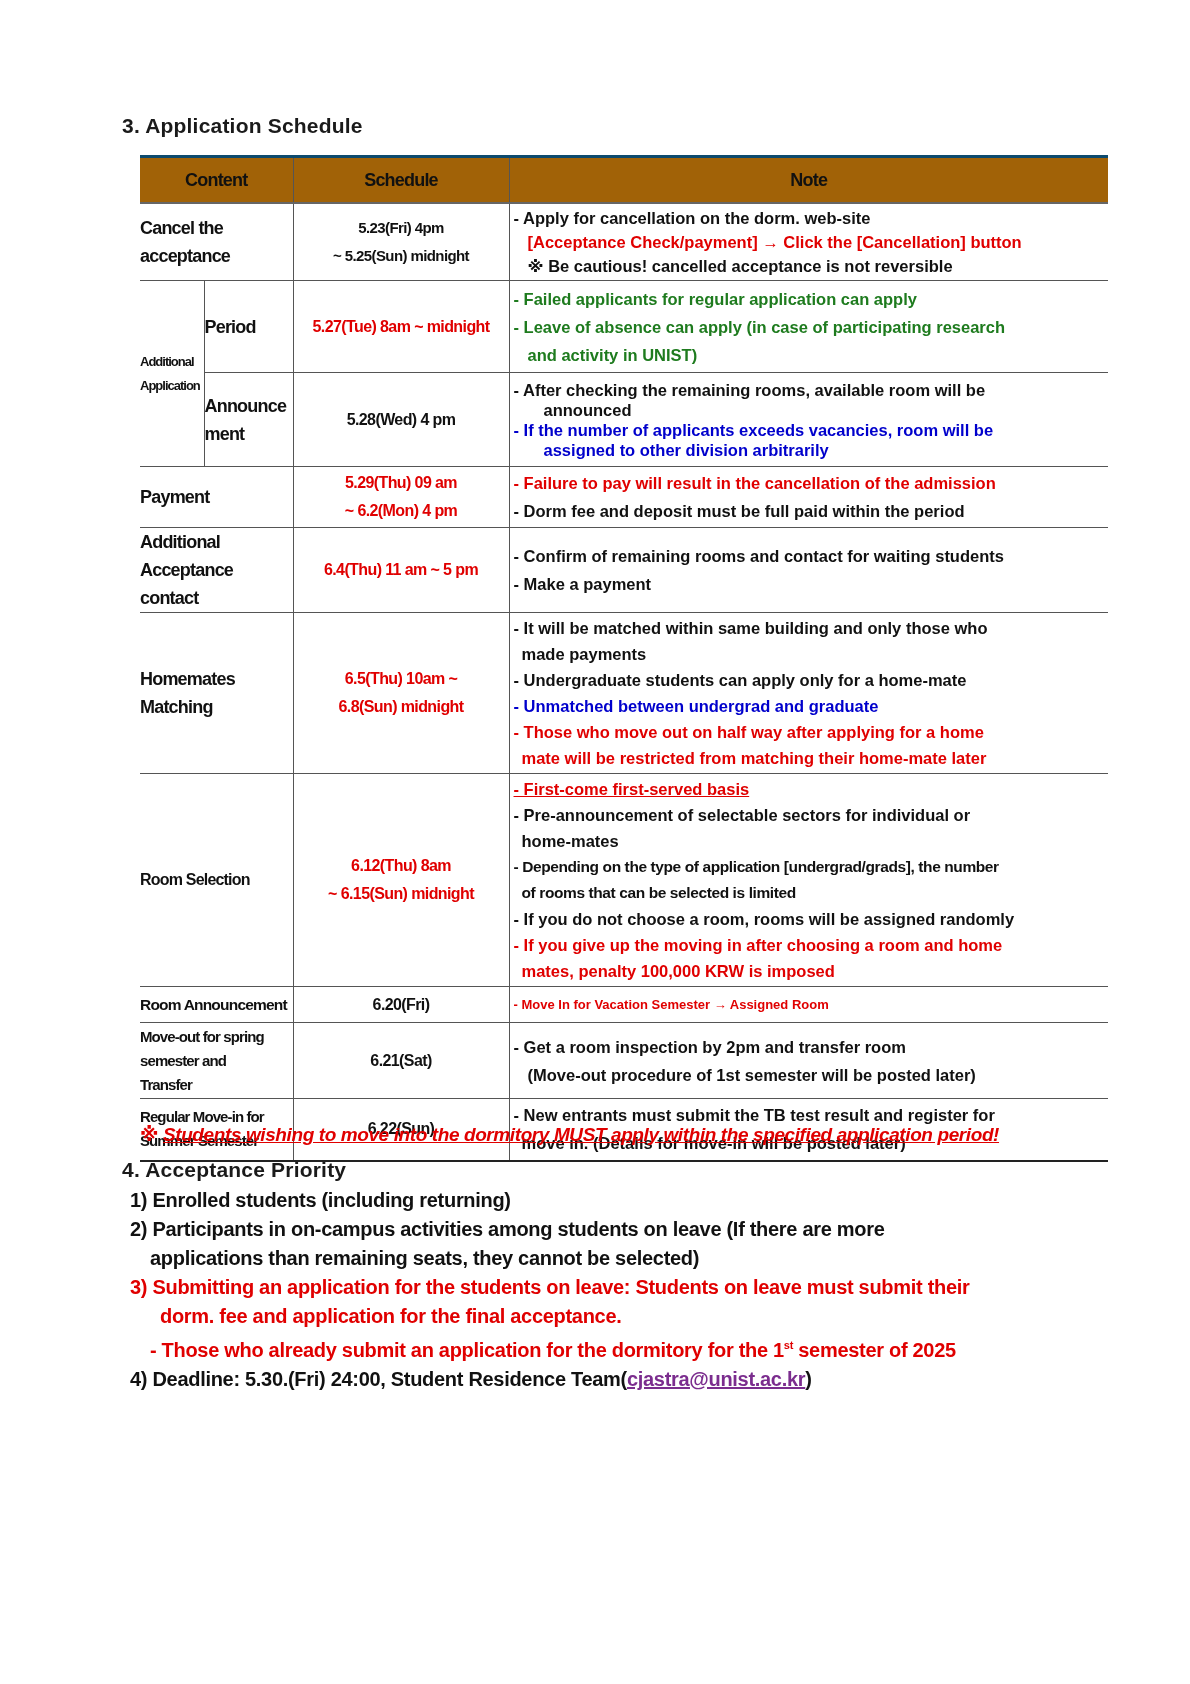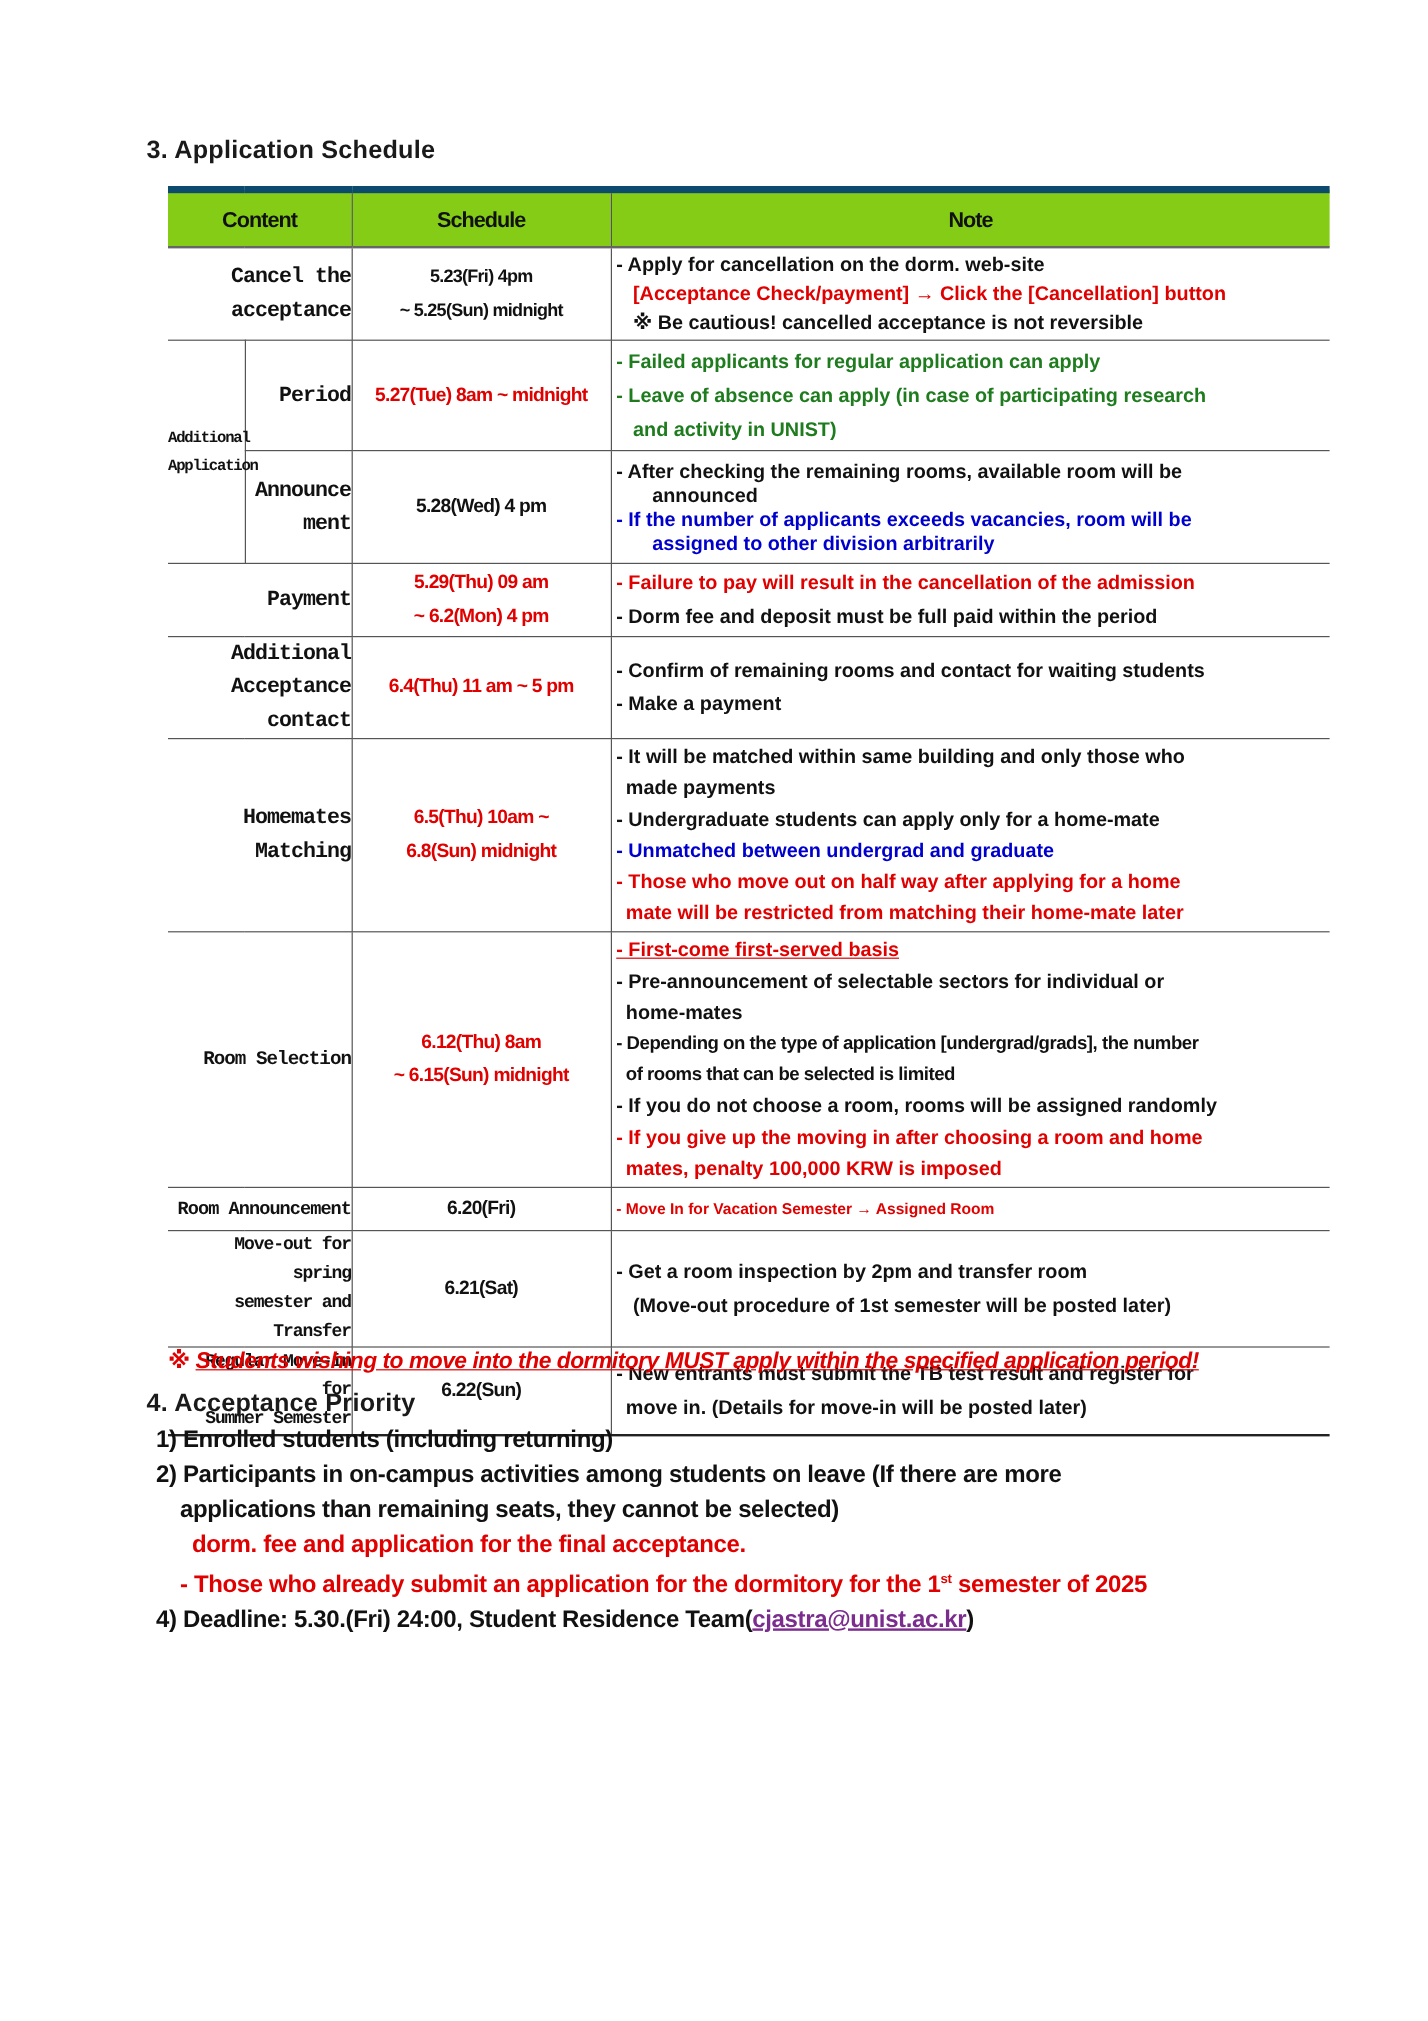--- a/index.html
+++ b/index.html
@@ -4,23 +4,23 @@
 <style>
   html, body { margin: 0; padding: 0; background: #ffffff; }
   body { width: 1190px; height: 1684px; position: relative; overflow: hidden;
          font-family: "Liberation Sans", "DejaVu Sans", sans-serif; color: #111; }
   .sec-title { position: absolute; left: 122px; font-size: 21px; font-weight: bold; color: #1a1a1a; letter-spacing: 0.2px; }
   #sec3 { top: 114px; }
   table.sched { position: absolute; left: 140px; top: 155px; width: 968px; border-collapse: collapse; table-layout: fixed; }
   table.sched th, table.sched td { border: 1px solid #555; padding: 0; vertical-align: middle; }
   table.sched tr > *:first-child { border-left: none; }
   table.sched tr > *:last-child { border-right: none; }
-  table.sched thead th { background: #84cc16; height: 44px; font-size: 18px; font-weight: bold; letter-spacing: -0.8px; border-top: 6px solid #0c4a6e; border-bottom: 2px solid #666; }
+  table.sched thead th { background: #a16207; height: 44px; font-size: 18px; font-weight: bold; letter-spacing: -0.8px; border-top: 3px solid #0c4a6e; border-bottom: 2px solid #666; }
   table.sched tbody tr:last-child td { border-bottom: 2px solid #222; }
-  .c-content { text-align: right; font-size: 18px; font-weight: bold; letter-spacing: -0.8px; line-height: 28px; font-family: Liberation Mono, monospace; }
+  .c-content { text-align: left; font-size: 18px; font-weight: bold; letter-spacing: -0.8px; line-height: 28px; }
   .c-small { font-size: 15px; letter-spacing: -0.9px; line-height: 24px; }
   .c-tiny { font-size: 13px; letter-spacing: -1px; line-height: 24px; }
   .c-sched { text-align: center; font-size: 16px; font-weight: bold; letter-spacing: -0.6px; line-height: 28px; }
   .c-note { font-size: 16.5px; font-weight: bold; padding: 2px 6px 2px 4px !important; line-height: 28px; text-align: justify; }
   .c-note .ln { display: block; }
   .red { color: #e00000; }
   .green { color: #1e7b1e; }
   .blue { color: #0000cc; }
   .black { color: #111; }
   .uline { text-decoration: underline; margin-top: 44px; }
@@ -199,16 +199,17 @@
   <span>※</span>
   <span class="t">Students wishing to move into the dormitory MUST apply within the specified application period!</span>
 </div>
 
 <div class="sec-title" id="sec4">4. Acceptance Priority</div>
 
 <div class="prio" style="top:1186px">
   <span class="ln black">1) Enrolled students (including returning)</span>
   <span class="ln black">2) Participants in on-campus activities among students on leave (If there are more</span>
   <span class="ln black" style="padding-left:20px">applications than remaining seats, they cannot be selected)</span>
+  <span class="ln red">3) Submitting an application for the students on leave: Students on leave must submit their</span>
   <span class="ln red" style="padding-left:30px">dorm. fee and application for the final acceptance.</span>
   <span class="ln red" style="padding-left:20px"><span>- Those who already submit an application for the dormitory for the  1</span><sup>st</sup><span> semester of 2025</span></span>
   <span class="ln black"><span>4) Deadline: 5.30.(Fri) 24:00, Student Residence Team(</span><a>cjastra@unist.ac.kr</a><span>)</span></span>
 </div>
 
 </body></html>

